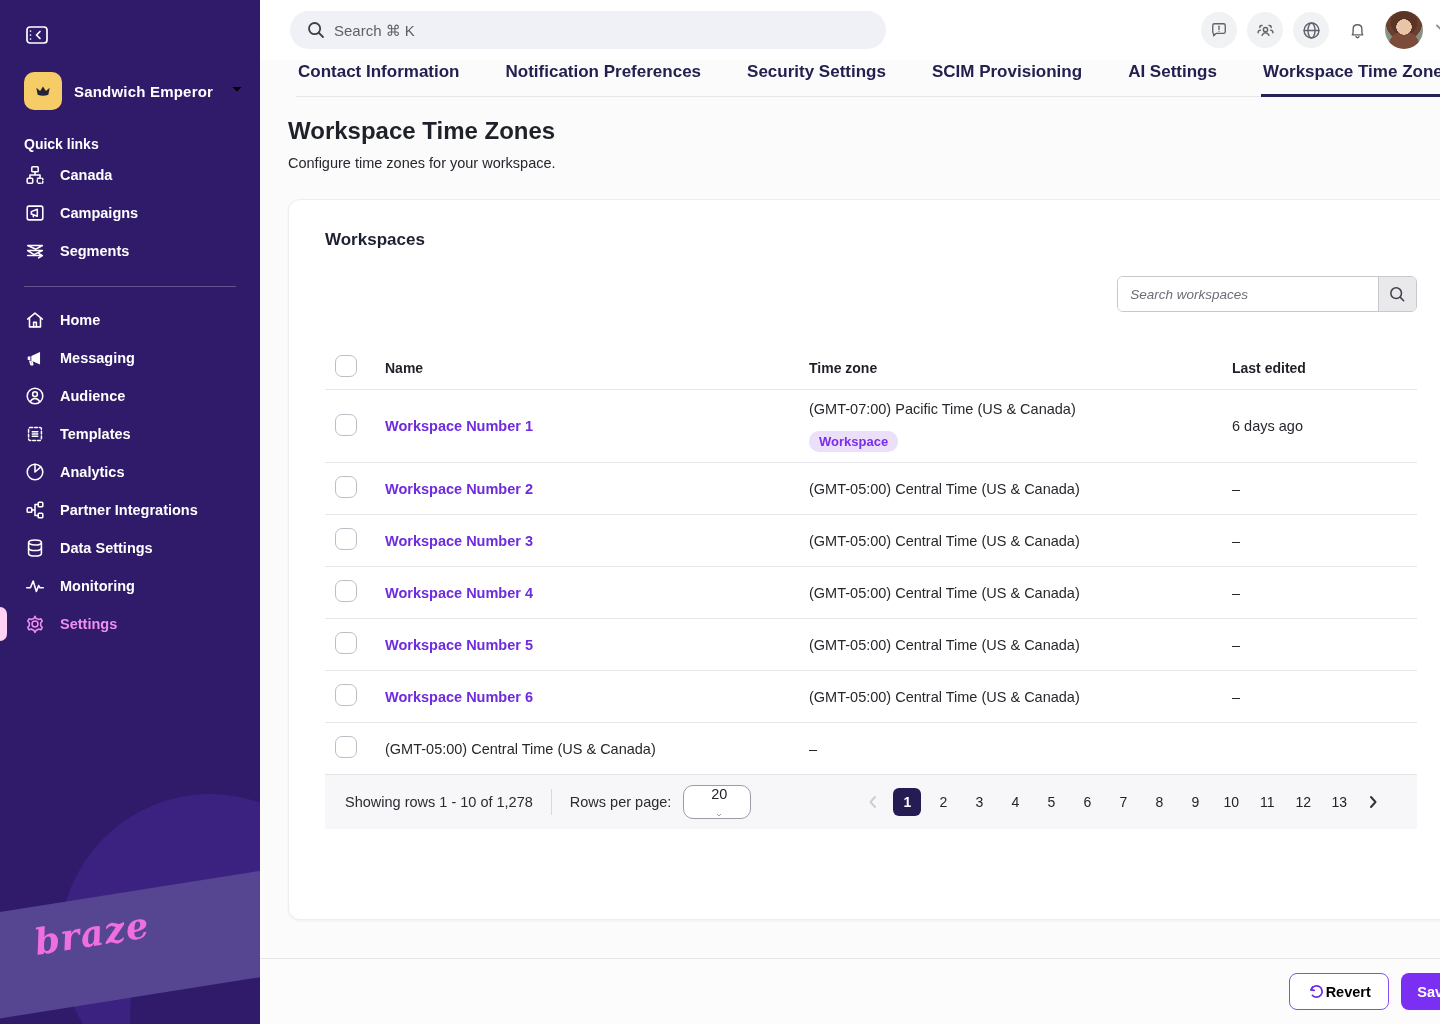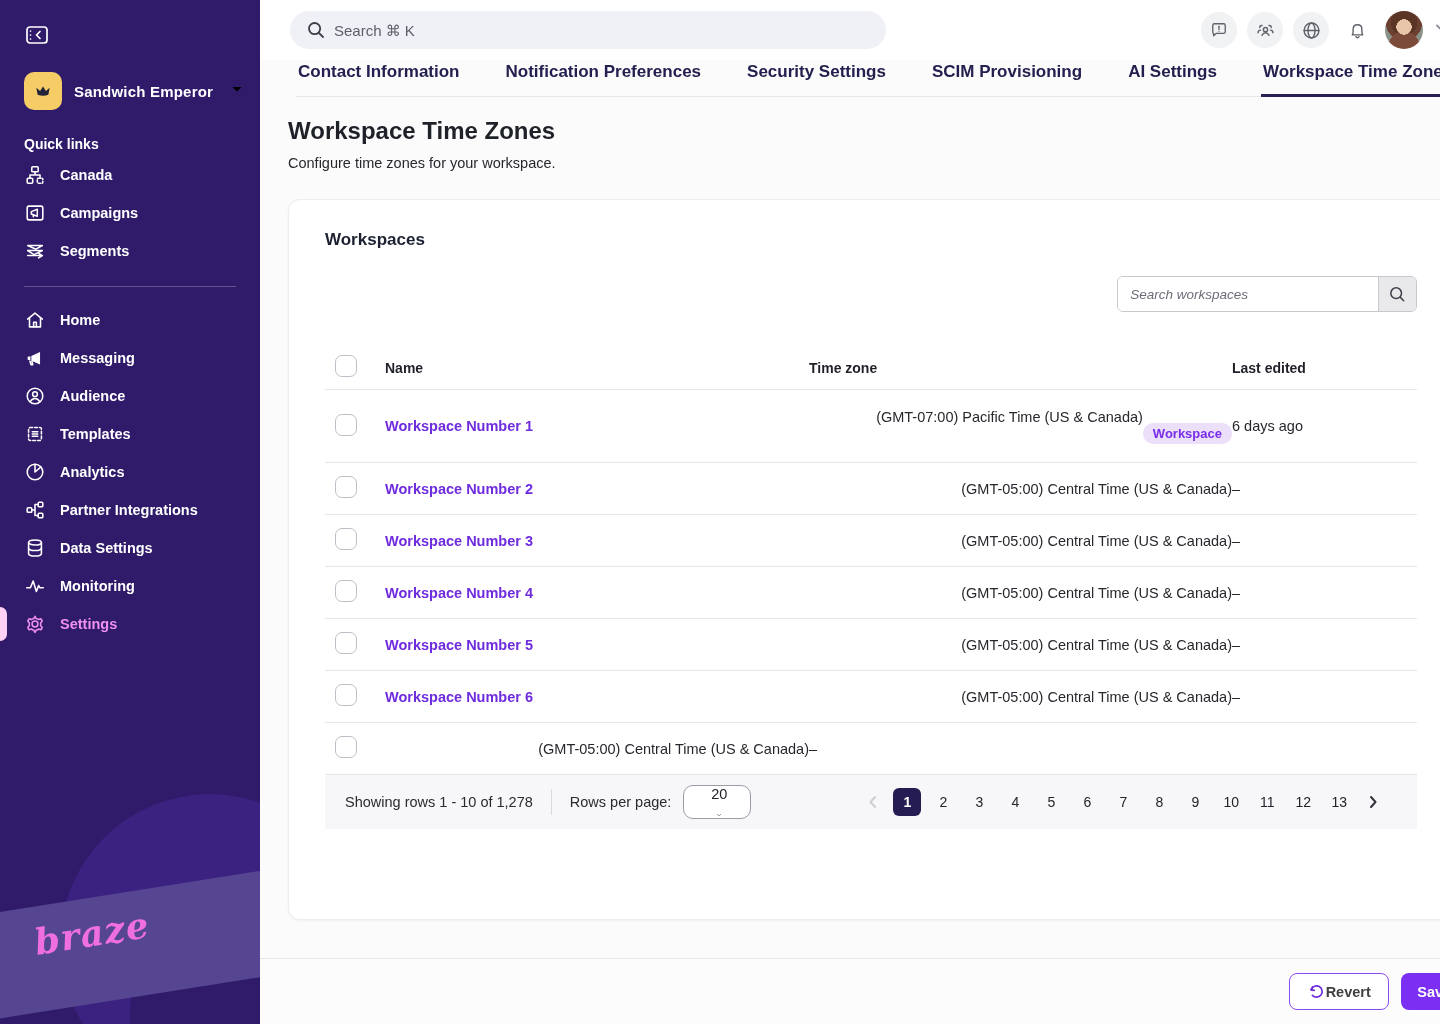--- a/index.html
+++ b/index.html
@@ -66,34 +66,34 @@
   .card-search .s-btn { width:38px; background:#e9e9eb; border-left:1px solid #c6c8ce; display:flex; align-items:center; justify-content:center; cursor:pointer; }
 
   .table { margin-top:34px; }
   .trow, .thead-row { display:grid; grid-template-columns:60px 424px 423px 1fr; align-items:center; border-bottom:1px solid #e6e6e9; }
   .thead-row { height:44px; font-size:14px; font-weight:bold; color:#1f2128; }
   .trow { height:52px; font-size:14.5px; color:#27282d; }
   .trow.tall { height:73px; }
   .checkbox { display:inline-block; width:22px; height:22px; border:1.5px solid #bdbfc7; border-radius:7px; background:#fff; cursor:pointer; margin-left:10px; }
   .wslink { color:#6f2cdf; font-weight:bold; cursor:pointer; text-decoration:none; }
   .badge { display:inline-block; margin-top:14px; padding:3px 10px; border-radius:10px; background:#ebdffa; color:#7a2ee8; font-size:13px; font-weight:bold; }
-  .tz-cell { display:flex; flex-direction:row; align-items:flex-start;justify-content:flex-end; }
+  .tz-cell { display:flex; flex-direction:column; align-items:flex-start;justify-content:flex-end; }
 
   .table-footer { display:flex; align-items:center; background:#f7f7f9; height:54px; padding:0 20px; font-size:14.5px; color:#2a2b31; }
   .vdiv { width:1px; height:26px; background:#d9dadd; margin:0 18px; }
   .rpp-label { margin-right:12px; }
   .rpp-select { display:flex; align-items:center; gap:10px; width:68px; height:34px; border:1px solid #9a9da6; border-radius:10px; background:#fff; padding:0 10px 0 14px; font-size:14.5px; color:#1f2128; cursor:pointer;flex-direction:column; }
   .pager { display:flex; align-items:center; gap:8px; margin-left:110px; }
   .page-num { min-width:28px; height:28px; display:flex; align-items:center; justify-content:center; font-size:14px; color:#23242b; cursor:pointer; border-radius:6px; padding:0 4px; }
   .page-num.active { background:#261c54; color:#fff; font-weight:bold; }
   .pg-chev { display:flex; align-items:center; justify-content:center; width:24px; height:24px; cursor:pointer; }
 
   .page-footer { height:66px; background:#fcfcfd; border-top:1px solid #e6e6e9; display:flex; align-items:center; justify-content:flex-end; gap:12px; padding-right:16px; flex-shrink:0; }
   .btn { height:37px; border-radius:8px; font-size:14.5px; font-weight:bold; display:flex; align-items:center; justify-content:center; cursor:pointer; font-family:"Liberation Sans",sans-serif; }
-  .btn-revert { width:100px; background:#fff; border:1px solid #8a4cf0; color:#404040; gap:1px; }
+  .btn-revert { width:100px; background:#fff; border:1px solid #8a4cf0; color:#000000; gap:1px; }
   .btn-save { width:66px; background:#7b2ff2; border:none; color:#fff; }
 </style>
 </head>
 <body>
 
 <div class="app">
 
   <aside class="sidebar">
     <div class="collapse-btn">
       <svg width="26" height="26" viewBox="0 0 26 26">

